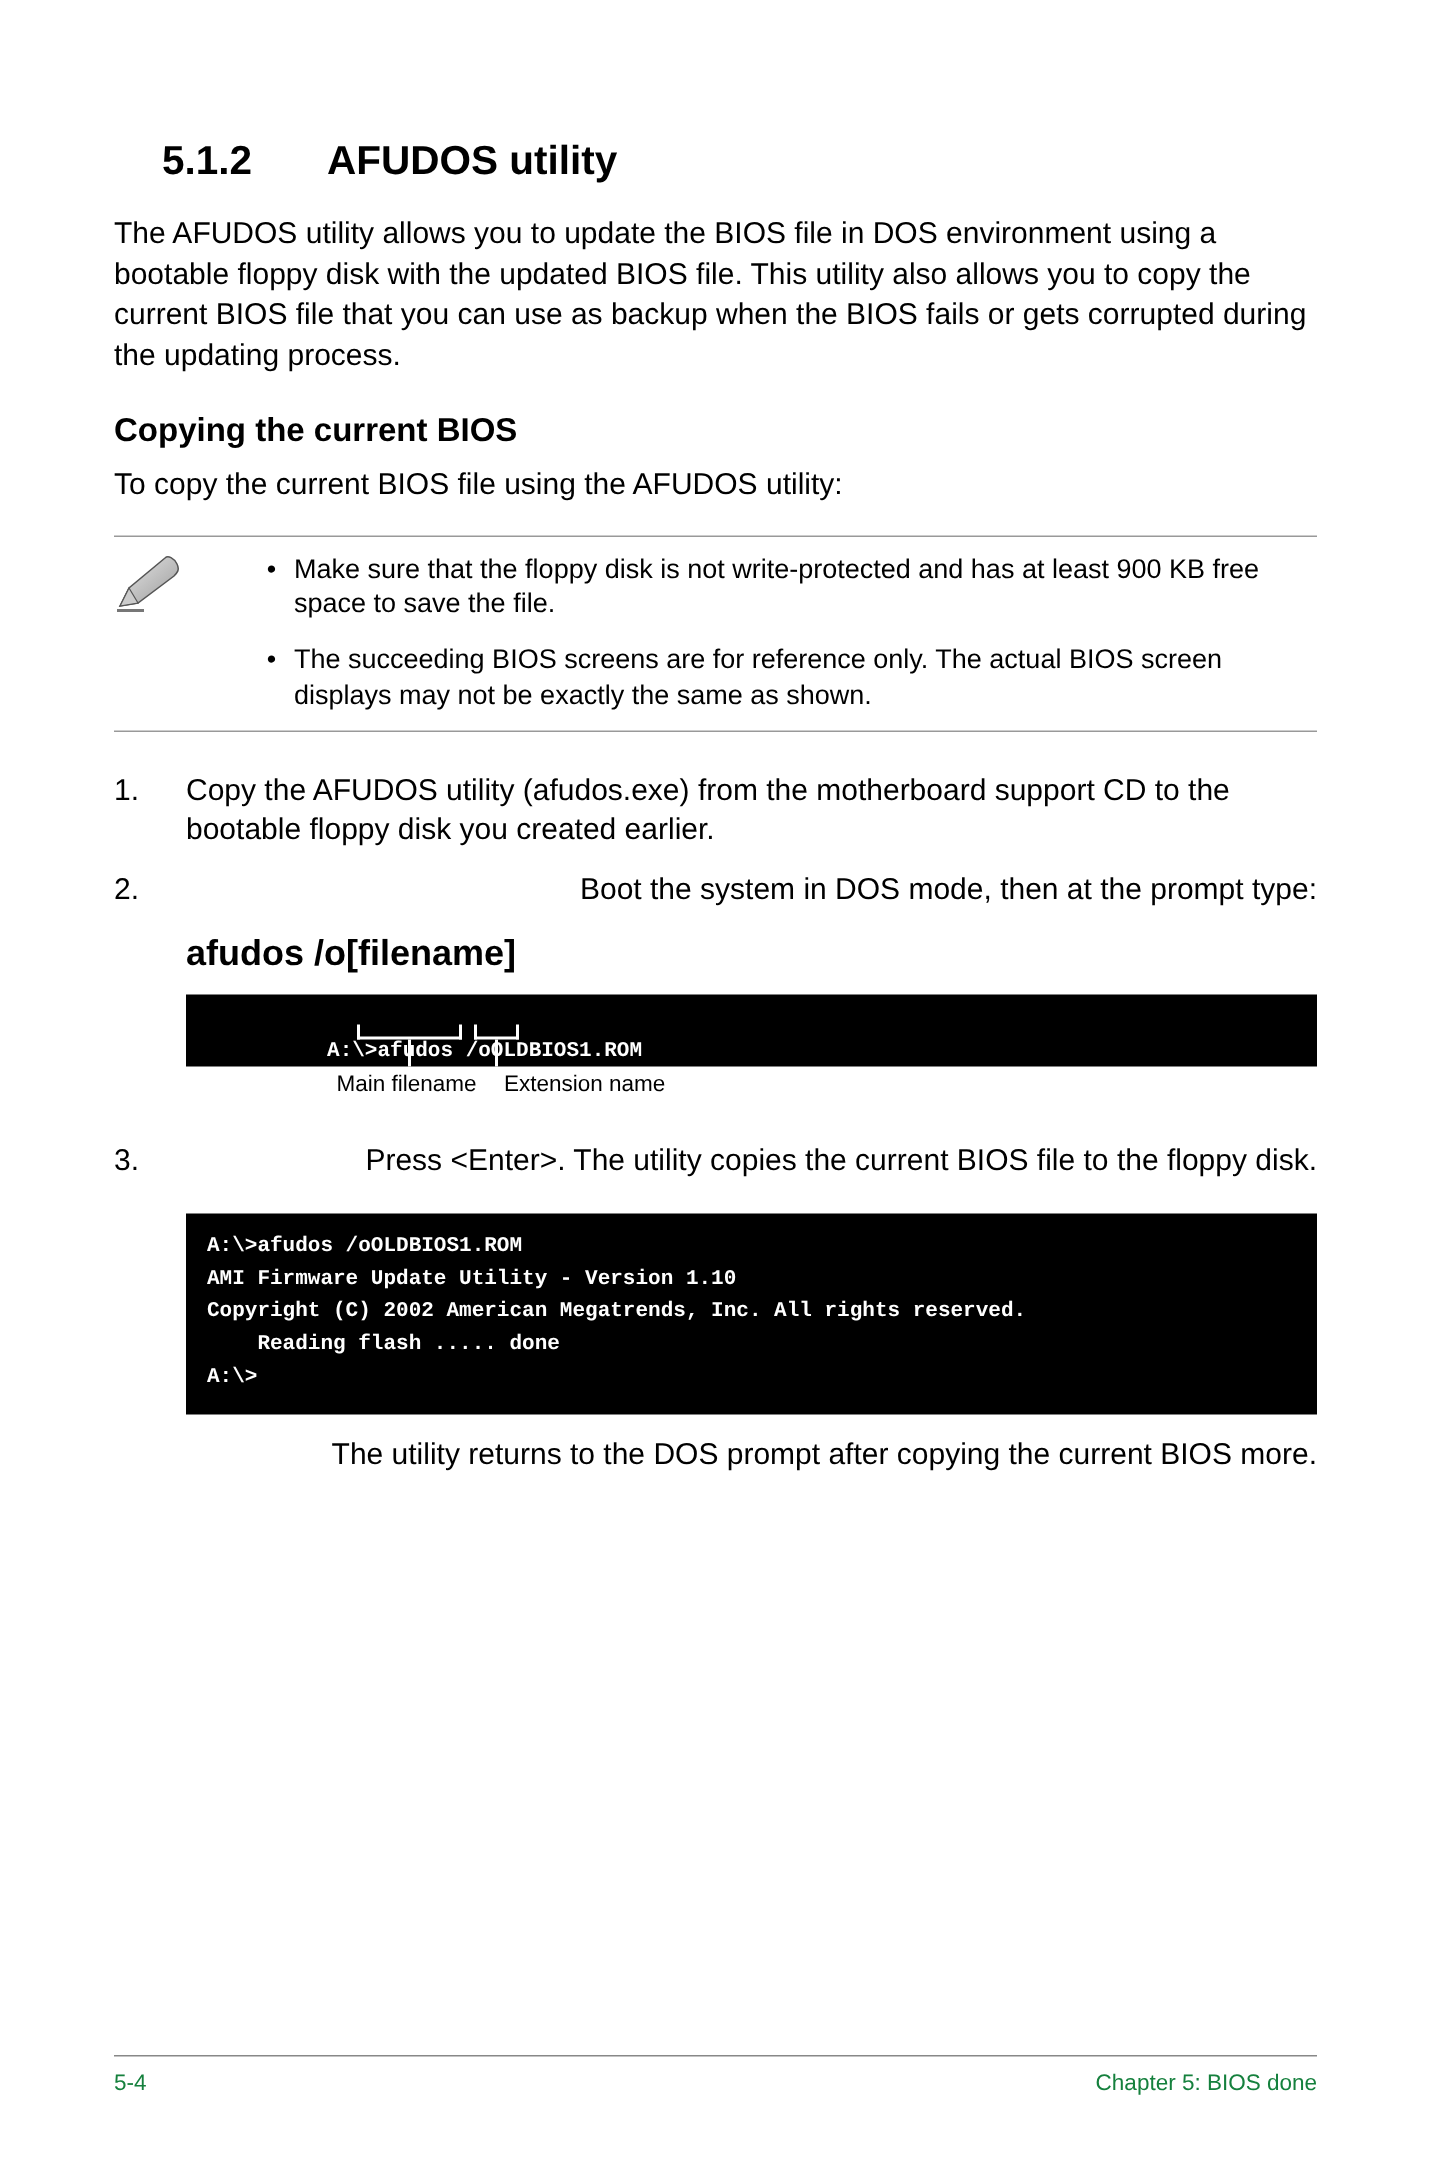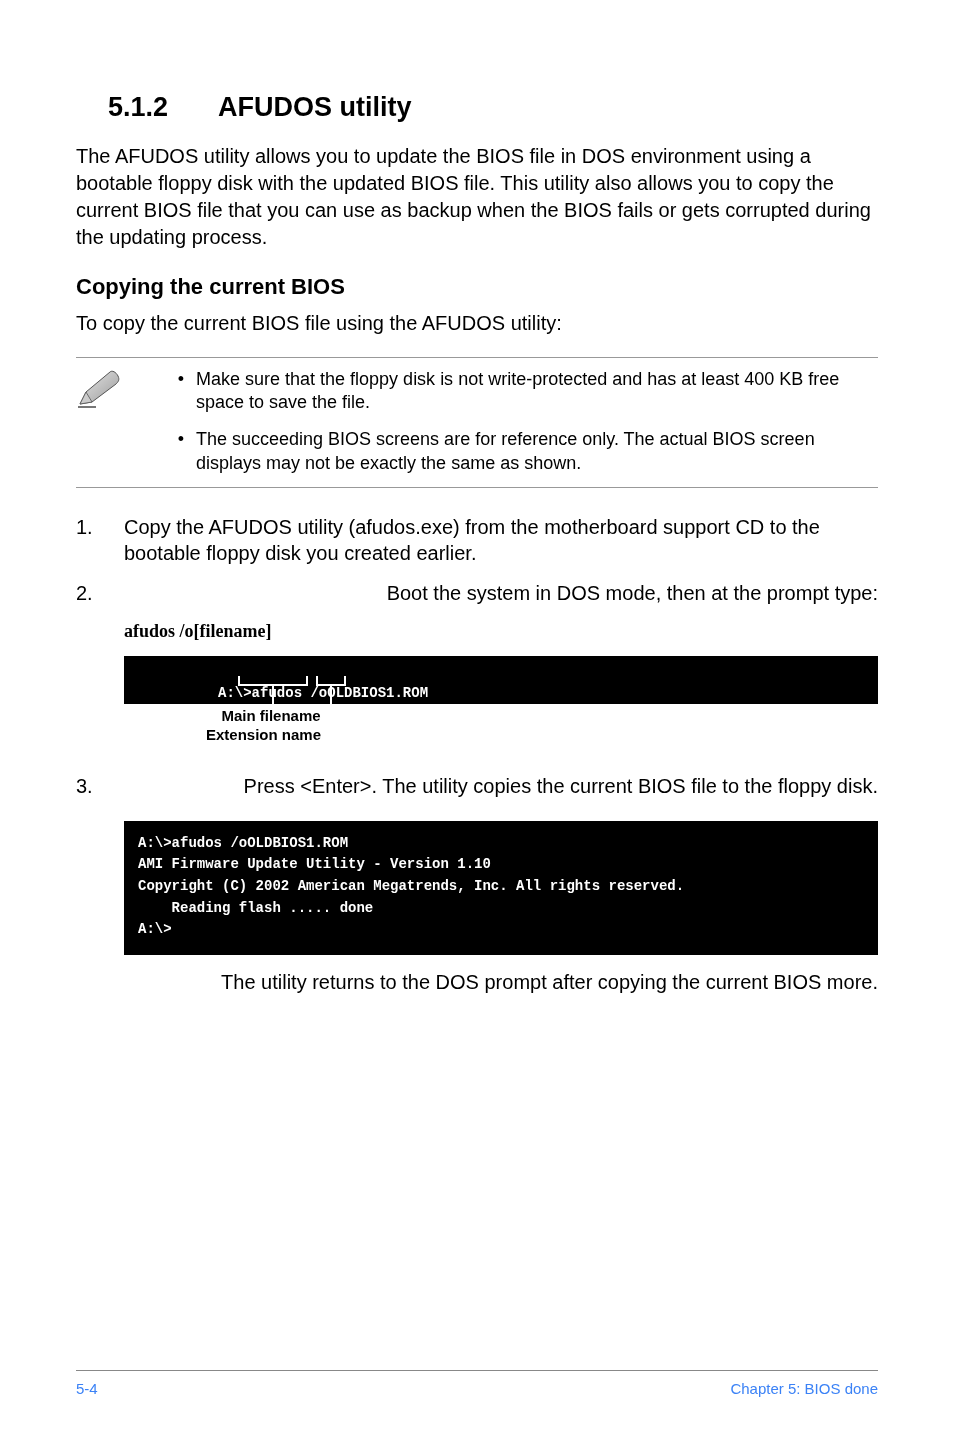--- a/index.html
+++ b/index.html
@@ -51,23 +51,23 @@
   .steps { margin-bottom: 10px; }
   .step {
     display: flex;
     margin-bottom: 14px;
   }
   .step .num { width: 48px; flex: 0 0 48px; }
   .step .txt { flex: 1; }
   .step .txt p { margin-bottom: 14px; text-align: right; }
 
   .code-inline {
-    font-family: Liberation Serif, serif;
+    font-family: Liberation Sans, sans-serif;
     font-weight: bold;
-    font-size: 18px;
+    font-size: 24px;
     margin-bottom: 12px;
   }
 
   .term-wrap { margin: 10px 0 14px 0; }
   .terminal {
     background: #000;
     color: #fff;
     font-family: "Courier New", monospace;
     font-weight: bold;
     font-size: 14px;
@@ -92,39 +92,38 @@
     background: #fff;
     top: 30px;
     height: 18px;
   }
   .vline-main { left: 148px; }
   .vline-ext  { left: 206px; }
 
   .labels-row {
     display: flex;
     font-size: 15px;
-    font-weight: bold;
+    font-weight: normal;
     padding-left: 82px;
     margin-top: 2px;
-    flex-direction: column;
   }
   .labels-row .lbl-main { width: 130px; text-align: center; }
   .labels-row .lbl-ext  { width: 150px; }
 
   .footer {
     position: absolute;
     bottom: 40px;
     left: 76px;
     right: 76px;
     border-top: 1px solid #888;
     padding-top: 8px;
     display: flex;
     justify-content: space-between;
     font-size: 15px;
-    color: #3b82f6;
+    color: #15803d;
   }
   body { position: relative; min-height: 1438px; }
 </style>
 </head>
 <body>
 
 <div class="h-section">
   <span class="num">5.1.2</span><span>AFUDOS utility</span>
 </div>
 
@@ -143,21 +142,21 @@
         </linearGradient>
       </defs>
       <path d="M4 34 L10 22 L34 2 C36 0 40 2 42 6 C44 10 42 12 40 14 L16 32 Z" fill="url(#g1)" stroke="#555" stroke-width="1"></path>
       <path d="M4 34 L10 22 L16 32 Z" fill="#ccc" stroke="#555" stroke-width="0.8"></path>
       <line x1="2" y1="37" x2="20" y2="37" stroke="#777" stroke-width="2"></line>
     </svg>
   </div>
   <div class="bullets">
     <div class="bullet">
       <div class="dot">•</div>
-      <div class="txt">Make sure that the floppy disk is not write-protected and has at least 400 KB free space to save the file.</div>
+      <div class="txt">Make sure that the floppy disk is not write-protected and has at least 900 KB free space to save the file.</div>
     </div>
     <div class="bullet">
       <div class="dot">•</div>
       <div class="txt">The succeeding BIOS screens are for reference only. The actual BIOS screen displays may not be exactly the same as shown.</div>
     </div>
   </div>
 </div>
 
 <div class="steps">
   <div class="step">

